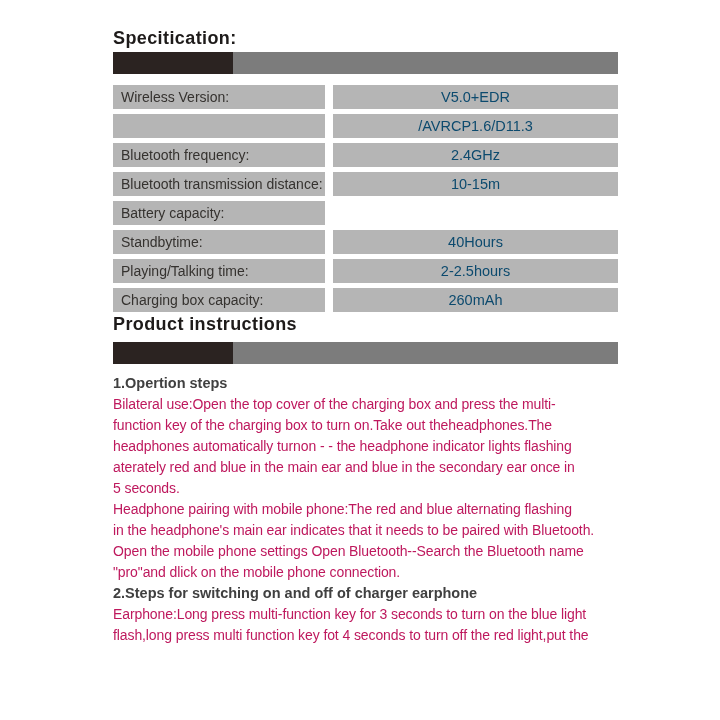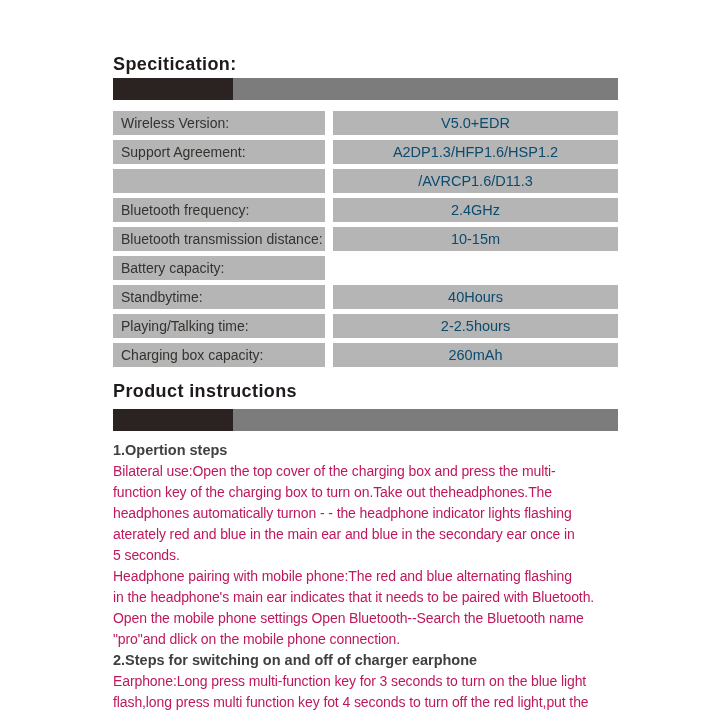--- a/index.html
+++ b/index.html
@@ -10,21 +10,21 @@
   body {
     width: 720px;
     height: 720px;
     font-family: "Liberation Sans", sans-serif;
     color: #3c3a39;
     overflow: hidden;
   }
   .page {
     position: absolute;
     left: 113px;
-    top: 54px;
+    top: 28px;
     width: 560px;
   }
   .section-heading {
     font-size: 18px;
     line-height: 21px;
     font-weight: bold;
     color: #1e1b1a;
     letter-spacing: 0.4px;
     margin: 0 0 3px 0;
   }
@@ -70,21 +70,21 @@
     flex: 1;
     background: #b5b5b5;
     color: #0c4a6e;
     font-size: 14.5px;
     display: flex;
     align-items: center;
     justify-content: center;
     white-space: nowrap;
   }
   .instructions-heading {
-    margin-top: 14px;
+    margin-top: 2px;
     margin-bottom: 7px;
   }
   .step-title {
     font-size: 14.5px;
     line-height: 21px;
     font-weight: bold;
     color: #404040;
     margin: 0;
   }
   .step-title.first {
@@ -108,24 +108,20 @@
 
   <div class="two-tone-bar">
     <div class="bar-dark"></div>
     <div class="bar-gray"></div>
   </div>
 
   <div class="spec-table">
     <div class="spec-row">
       <div class="spec-label">Wireless Version:</div>
       <div class="spec-value">V5.0+EDR</div>
-    </div>
-    <div class="spec-row">
-      <div class="spec-label">Support Agreement:</div>
-      <div class="spec-value">A2DP1.3/HFP1.6/HSP1.2</div>
     </div>
     <div class="spec-row">
       <div class="spec-label"></div>
       <div class="spec-value">/AVRCP1.6/D11.3</div>
     </div>
     <div class="spec-row">
       <div class="spec-label">Bluetooth frequency:</div>
       <div class="spec-value">2.4GHz</div>
     </div>
     <div class="spec-row">

